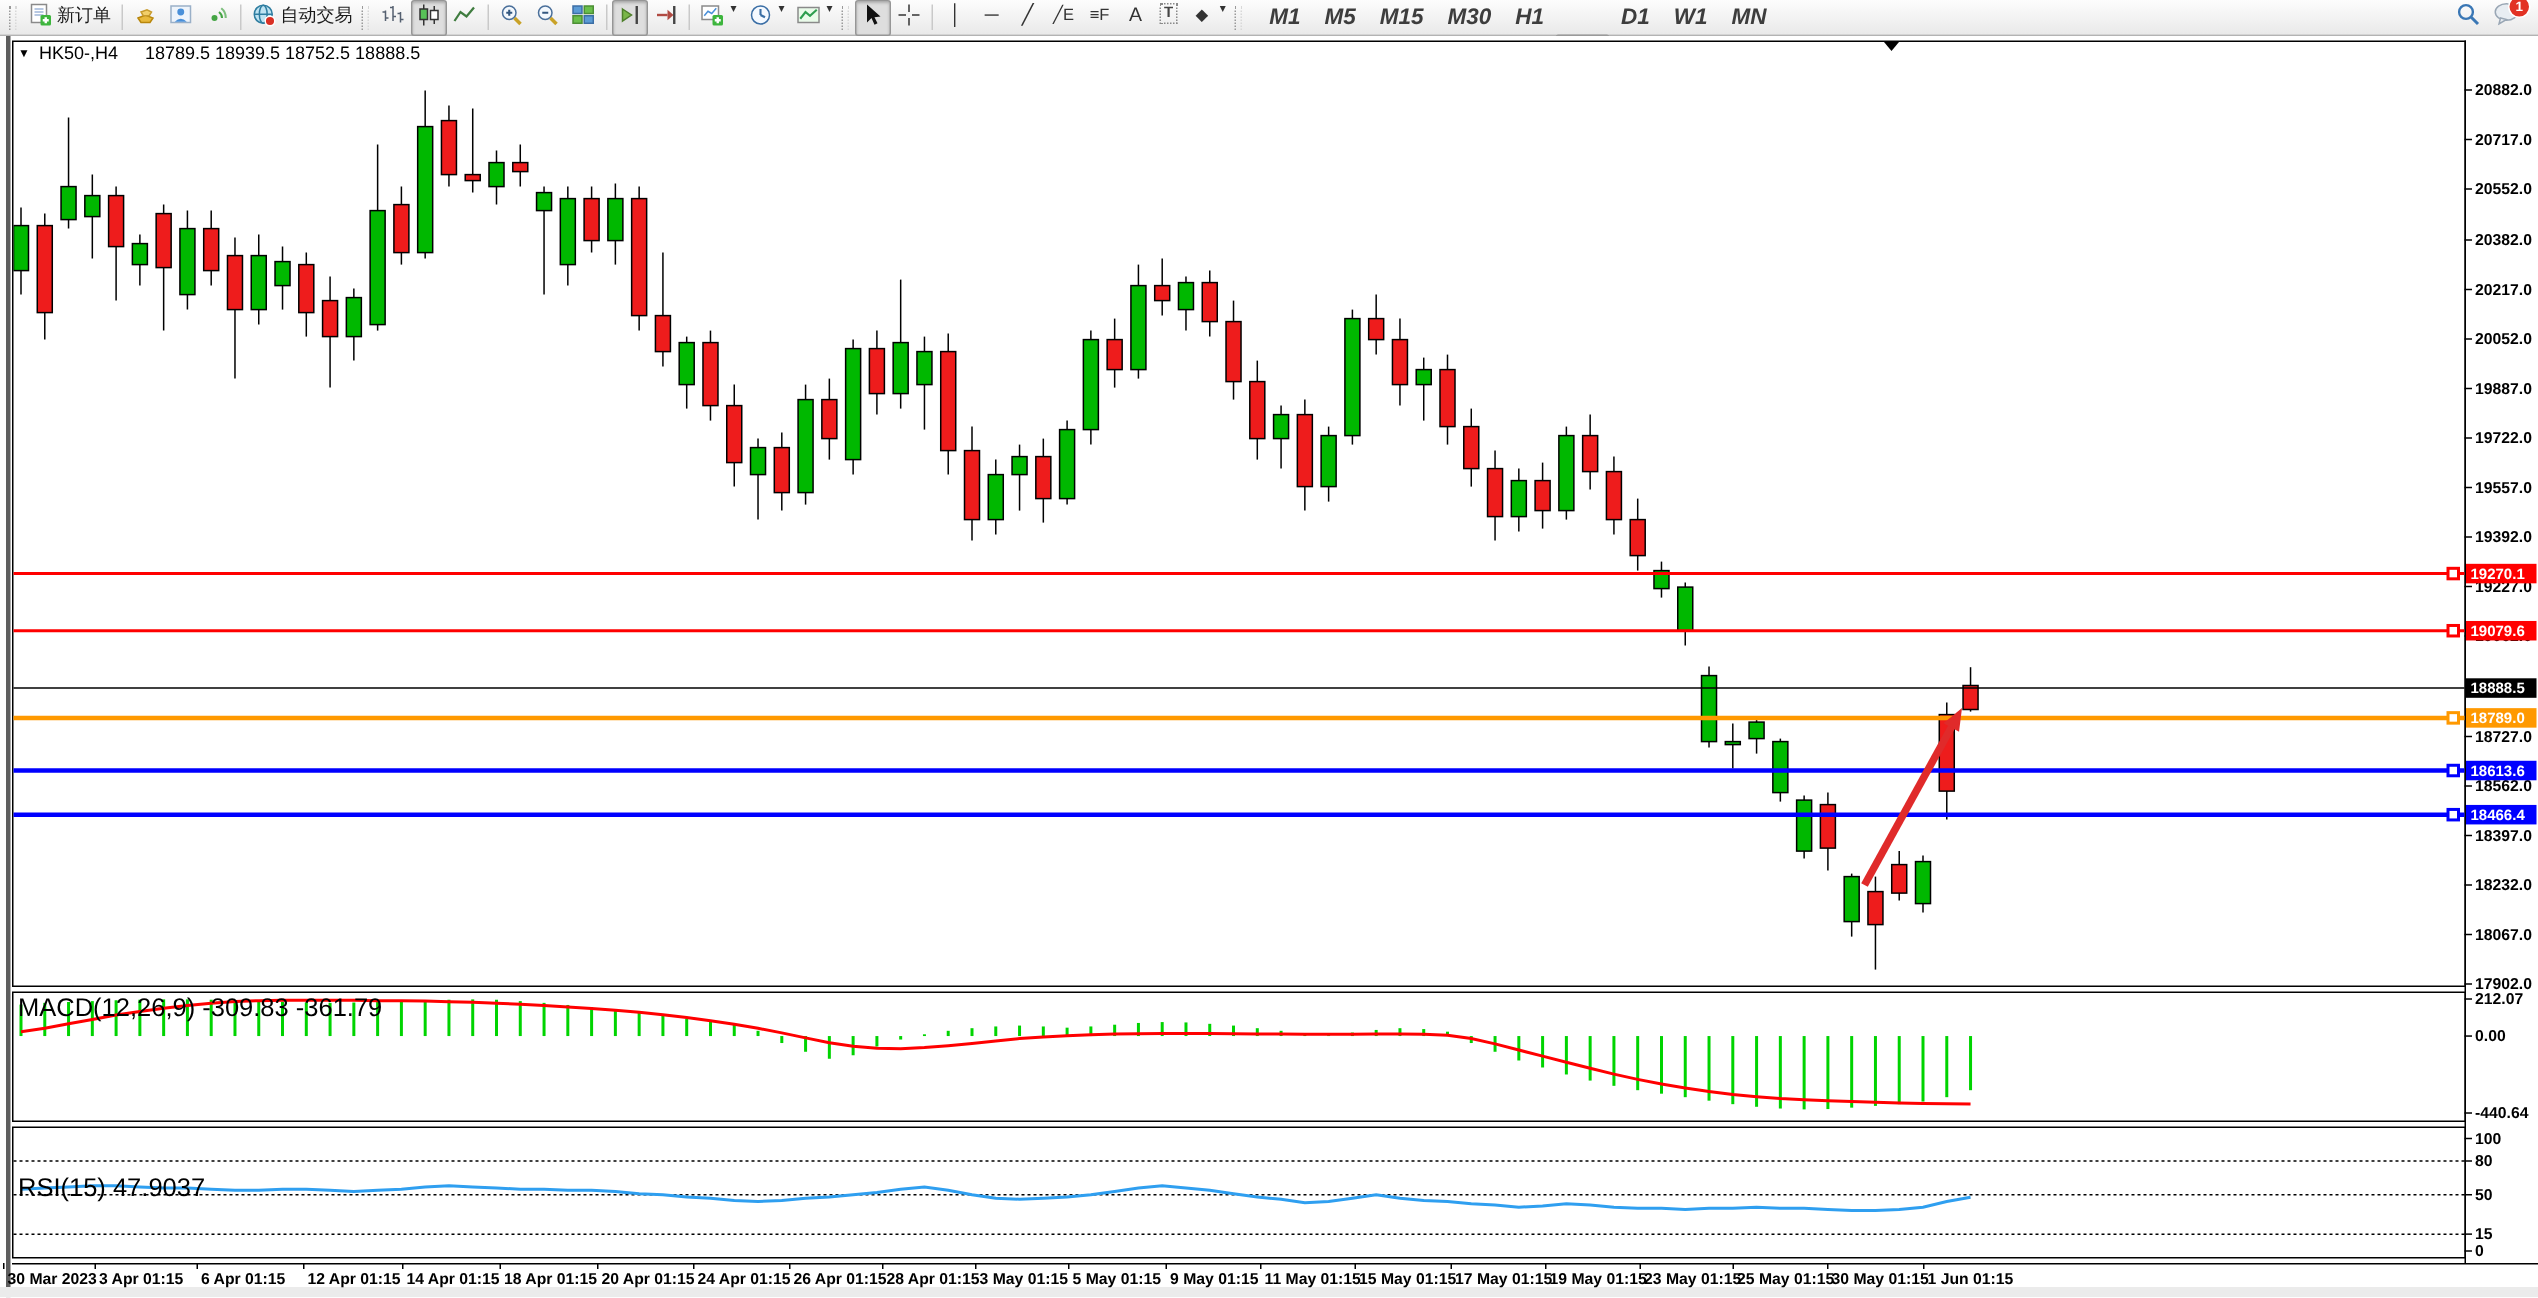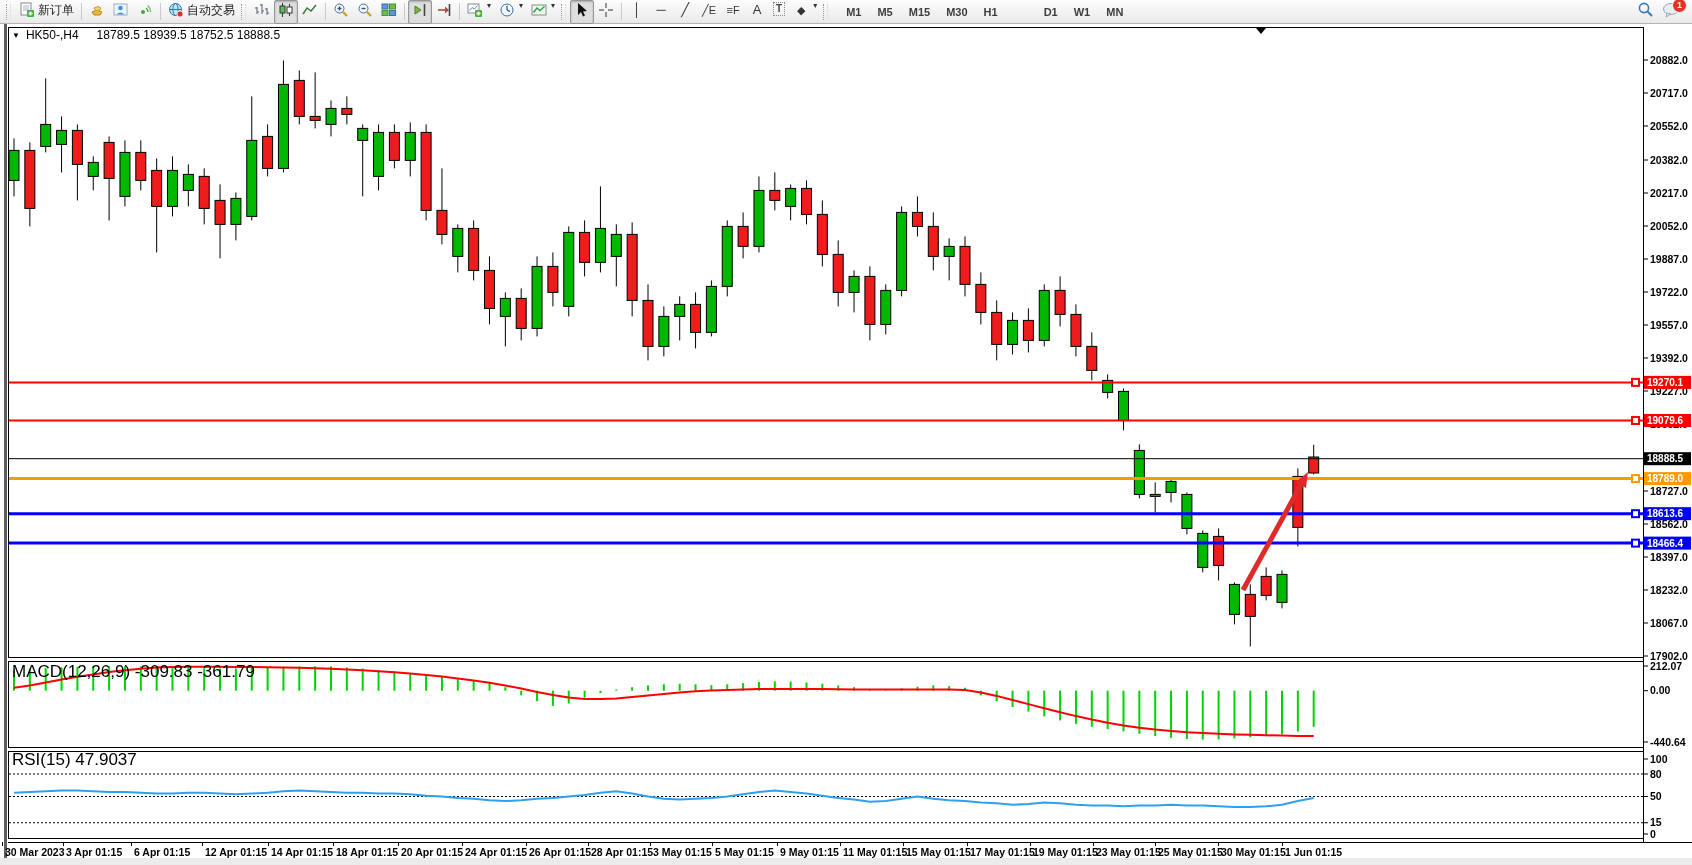--- a/index.html
+++ b/index.html
@@ -11,21 +11,21 @@
     display:flex;align-items:center;background:linear-gradient(#fdfdfd,#e9e9e9);
     border-bottom:1px solid #b3b3b3;padding:0 4px;}
   .grip{width:3px;height:16px;margin:0 4px 0 2px;border-left:1px dotted #9a9a9a;border-right:1px dotted #d8d8d8;}
   .sep{width:1px;height:17px;background:#c9c9c9;margin:0 3px;}
   .btn{display:inline-flex;align-items:flex-start;gap:3px;height:20px;padding:1px 3px;
     border:1px solid transparent;border-radius:2px;font-size:12px;color:#1a1a1a;cursor:default;}
   .btn.active{background:#dedede;border-color:#969696;box-shadow:inset 0 1px 2px rgba(0,0,0,.22);}
   .btn svg{display:block}
   .caret{font-size:8px;color:#333;margin-left:1px;line-height:1;}
   .tfbox{display:flex;align-items:center;margin-left:6px;}
-  .tf{font-size:11px;font-weight:700;color:#3d3d3d;padding:2px 7px;border:1px solid transparent;border-radius:2px;}
+  .tf{font-size:15px;font-weight:700;color:#3d3d3d;padding:2px 7px;border:1px solid transparent;border-radius:2px;font-style:italic;}
   .tf.active{background:#e7e7e7;border-color:#9a9a9a;box-shadow:inset 0 1px 2px rgba(0,0,0,.25);color:#000;margin-top:46px;}
   .tb-right{margin-left:auto;display:flex;align-items:center;gap:8px;padding-right:8px;}
   .chatwrap{position:relative;display:inline-block;}
   .badge{position:absolute;top:-4px;right:-7px;background:#e23224;color:#fff;border-radius:50%;
     width:13px;height:13px;line-height:13px;text-align:center;font-size:9px;font-weight:700;border:1px solid #fff;}
   .glyph{font-size:13px;color:#333;width:16px;text-align:center;line-height:16px;}
   .glyph.small{font-size:11px}
   .dotted-box{border:1px dotted #8a8a8a;padding:0 2px;font-size:10px;font-weight:700;color:#444;line-height:12px;}
 
   
@@ -707,15 +707,15 @@
         </svg>
       </div>
 
     <div class="chart-title">
       <span class="tri">▼</span>
       <span>HK50-,H4</span>
       <span class="ohlc">18789.5 18939.5 18752.5 18888.5</span>
     </div>
 
     <div class="ind-label" style="left:12px;top:638px;">MACD(12,26,9) -309.83 -361.79</div>
-    <div class="ind-label" style="left:12px;top:726px;">RSI(15) 47.9037</div>
+    <div class="ind-label" style="left:12px;top:758px;">RSI(15) 47.9037</div>
   </div>
 </div>
 
 </body></html>

